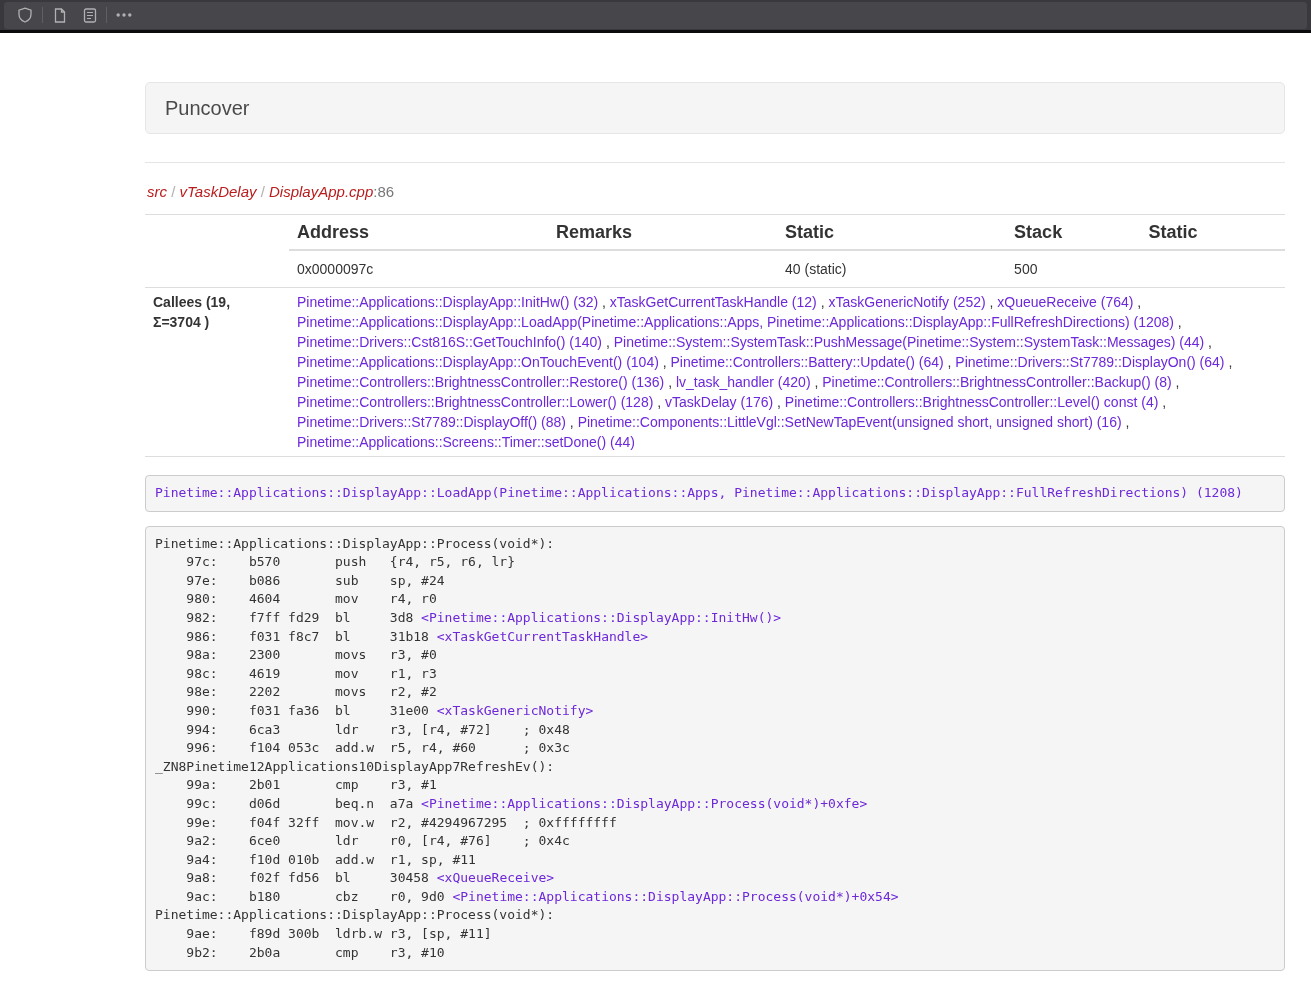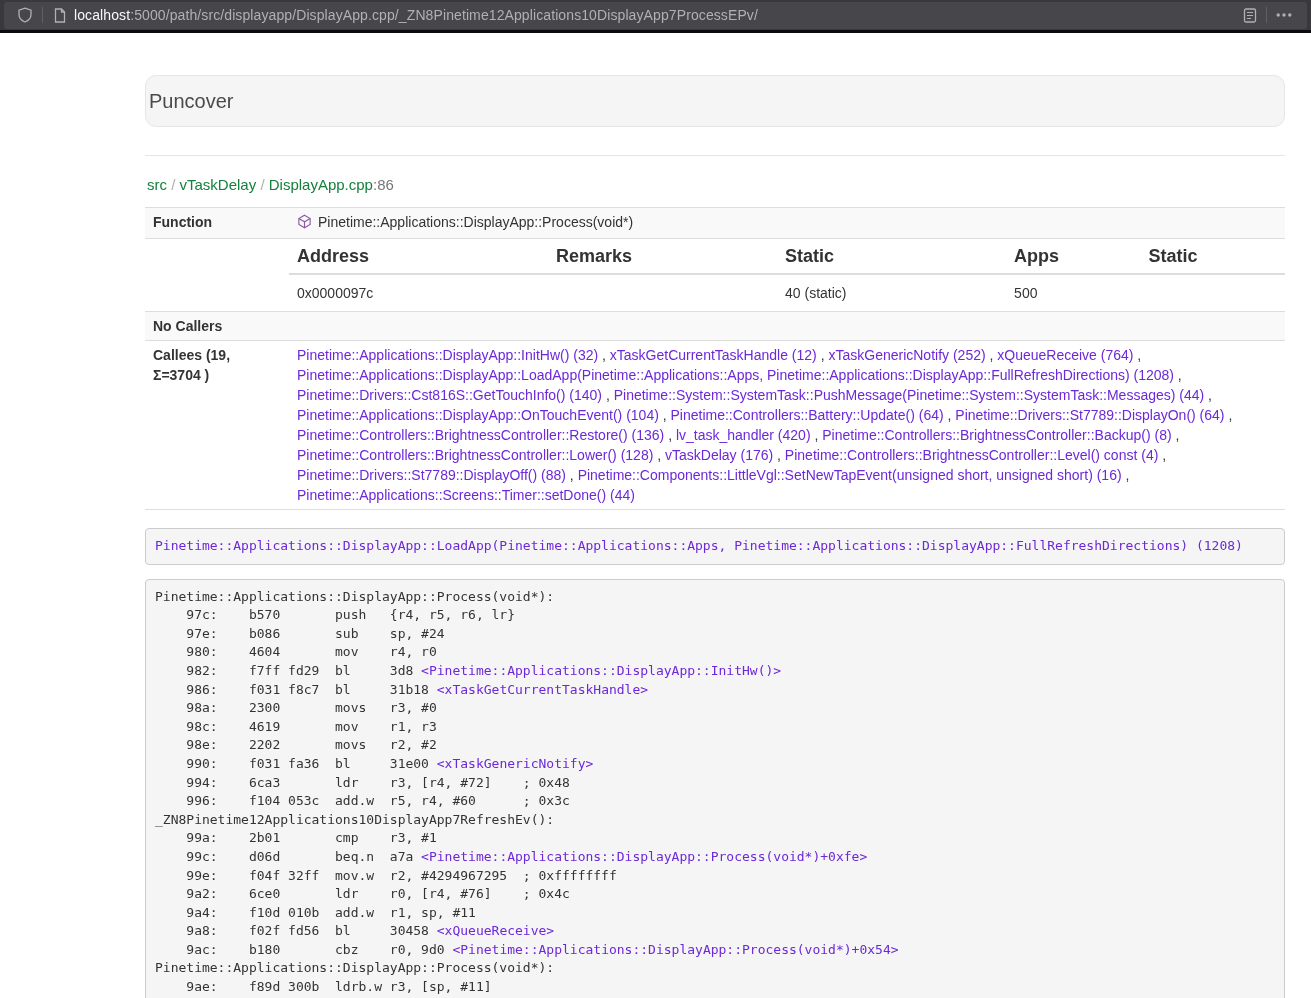--- a/index.html
+++ b/index.html
@@ -28,28 +28,28 @@
   .urltext { flex: 1; white-space: nowrap; overflow: hidden; letter-spacing: .1px; }
   .urltext .host { color: #f9f9fa; }
   .urltext .rest { color: #b1b1b3; }
   .action-wrap { display: flex; align-items: center; padding: 0 9px; }
   .toolbar svg { display: block; }
 
   
   .container { width: 1140px; margin-left: 145px; padding-top: 42px; }
 
   .well {
-    background: #f5f5f5; border: 1px solid #e6e6e6; border-radius: 11px;
-    padding: 13px 3px; font-size: 20px; line-height: 24px; color: #4a4a4a;
+    background: #f5f5f5; border: 1px solid #e6e6e6; border-radius: 5px;
+    padding: 13px 19px; font-size: 20px; line-height: 24px; color: #4a4a4a; margin-top: 7px;
   }
 
   hr { border: 0; border-top: 1px solid #e5e5e5; margin: 28px 0 18px; }
 
   .breadcrumb { font-size: 15px; margin: 0 0 11px 2px; line-height: 22px; }
-  .breadcrumb a { color: #15803d; text-decoration: none; cursor: pointer; }
+  .breadcrumb a { color: #b91c1c; text-decoration: none; cursor: pointer; font-style: italic; }
   .breadcrumb .sep { color: #b0b0b0; }
   .breadcrumb .suffix { color: #777; text-align: center; }
 
   table.outer {
     width: 100%; border-collapse: collapse; font-size: 14px; color: #333;
     border-bottom: 1px solid #ddd;
   }
   table.outer > tbody > tr > td {
     border-top: 1px solid #ddd; padding: 4px 8px;
     vertical-align: top; line-height: 20px;
@@ -95,21 +95,20 @@
         </svg>
       </span>
     </span>
     <span class="vdiv"></span>
     <span class="pageicon-wrap">
       <svg width="14" height="15" viewBox="0 0 14 15" fill="none" stroke="#b1b1b3" stroke-width="1.3">
         <path d="M2.5 1h6l3 3v10h-9z"></path>
         <path d="M8.5 1v3h3"></path>
       </svg>
     </span>
-    <span class="urltext"><span class="host">localhost</span><span class="rest">:5000/path/src/displayapp/DisplayApp.cpp/_ZN8Pinetime12Applications10DisplayApp7ProcessEPv/</span></span>
     <span class="action-wrap">
       <svg width="14" height="15" viewBox="0 0 14 15" fill="none" stroke="#b1b1b3" stroke-width="1.3">
         <rect x="1.5" y="1" width="11" height="13" rx="1.5"></rect>
         <path d="M4 4.5h6M4 7.5h6M4 10.5h4" stroke-width="1.2"></path>
       </svg>
     </span>
     <span class="vdiv"></span>
     <span class="action-wrap">
       <svg width="16" height="4" viewBox="0 0 16 4" fill="#b1b1b3">
         <circle cx="2.2" cy="2" r="1.7"></circle>
@@ -127,60 +126,44 @@
   </div>
 
   <hr>
 
   <div class="breadcrumb">
     <span><a>src</a><span class="sep"> / </span><a>vTaskDelay</a><span class="sep"> / </span><a>DisplayApp.cpp</a></span><span class="suffix">:86</span>
   </div>
 
   <table class="outer">
     <tbody>
-      <tr class="stripe">
-        <td class="rowlabel">Function</td>
-        <td>
-          <span class="fn-icon">
-            <svg width="15" height="15" viewBox="0 0 16 16" fill="none" stroke="#8959a8" stroke-width="1.2">
-              <path d="M8 1.3 L14 4.8 V11.2 L8 14.7 L2 11.2 V4.8 Z"></path>
-              <path d="M2 4.8 L8 8.3 L14 4.8"></path>
-              <path d="M8 8.3 V14.7"></path>
-            </svg>
-          </span><span>Pinetime::Applications::DisplayApp::Process(void*)</span>
-        </td>
-      </tr>
       <tr>
         <td></td>
         <td class="nopad">
           <table class="inner">
             <thead>
               <tr>
                   <th>Address</th>
                   <th>Remarks</th>
                   <th>Static</th>
-                  <th>Apps</th>
+                  <th>Stack</th>
                   <th>Static</th>
                 </tr>
             </thead>
             <tbody>
               <tr>
                 <td>0x0000097c</td>
                 <td></td>
                 <td>40 (static)</td>
                 <td>500</td>
                 <td></td>
               </tr>
             </tbody>
           </table>
         </td>
-      </tr>
-      <tr class="stripe">
-        <td class="rowlabel">No Callers</td>
-        <td></td>
       </tr>
       <tr>
         <td class="rowlabel">Callees (19, Σ=3704 )</td>
         <td class="callees"><a class="lnk">Pinetime::Applications::DisplayApp::InitHw() (32)</a> , <a class="lnk">xTaskGetCurrentTaskHandle (12)</a> , <a class="lnk">xTaskGenericNotify (252)</a> , <a class="lnk">xQueueReceive (764)</a> , <a class="lnk">Pinetime::Applications::DisplayApp::LoadApp(Pinetime::Applications::Apps, Pinetime::Applications::DisplayApp::FullRefreshDirections) (1208)</a> , <a class="lnk">Pinetime::Drivers::Cst816S::GetTouchInfo() (140)</a> , <a class="lnk">Pinetime::System::SystemTask::PushMessage(Pinetime::System::SystemTask::Messages) (44)</a> , <a class="lnk">Pinetime::Applications::DisplayApp::OnTouchEvent() (104)</a> , <a class="lnk">Pinetime::Controllers::Battery::Update() (64)</a> , <a class="lnk">Pinetime::Drivers::St7789::DisplayOn() (64)</a> , <a class="lnk">Pinetime::Controllers::BrightnessController::Restore() (136)</a> , <a class="lnk">lv_task_handler (420)</a> , <a class="lnk">Pinetime::Controllers::BrightnessController::Backup() (8)</a> , <a class="lnk">Pinetime::Controllers::BrightnessController::Lower() (128)</a> , <a class="lnk">vTaskDelay (176)</a> , <a class="lnk">Pinetime::Controllers::BrightnessController::Level() const (4)</a> , <a class="lnk">Pinetime::Drivers::St7789::DisplayOff() (88)</a> , <a class="lnk">Pinetime::Components::LittleVgl::SetNewTapEvent(unsigned short, unsigned short) (16)</a> , <a class="lnk">Pinetime::Applications::Screens::Timer::setDone() (44)</a></td>
       </tr>
     </tbody>
   </table>
 
   <pre class="snippet"><a class="lnk">Pinetime::Applications::DisplayApp::LoadApp(Pinetime::Applications::Apps, Pinetime::Applications::DisplayApp::FullRefreshDirections) (1208)</a></pre>
 

